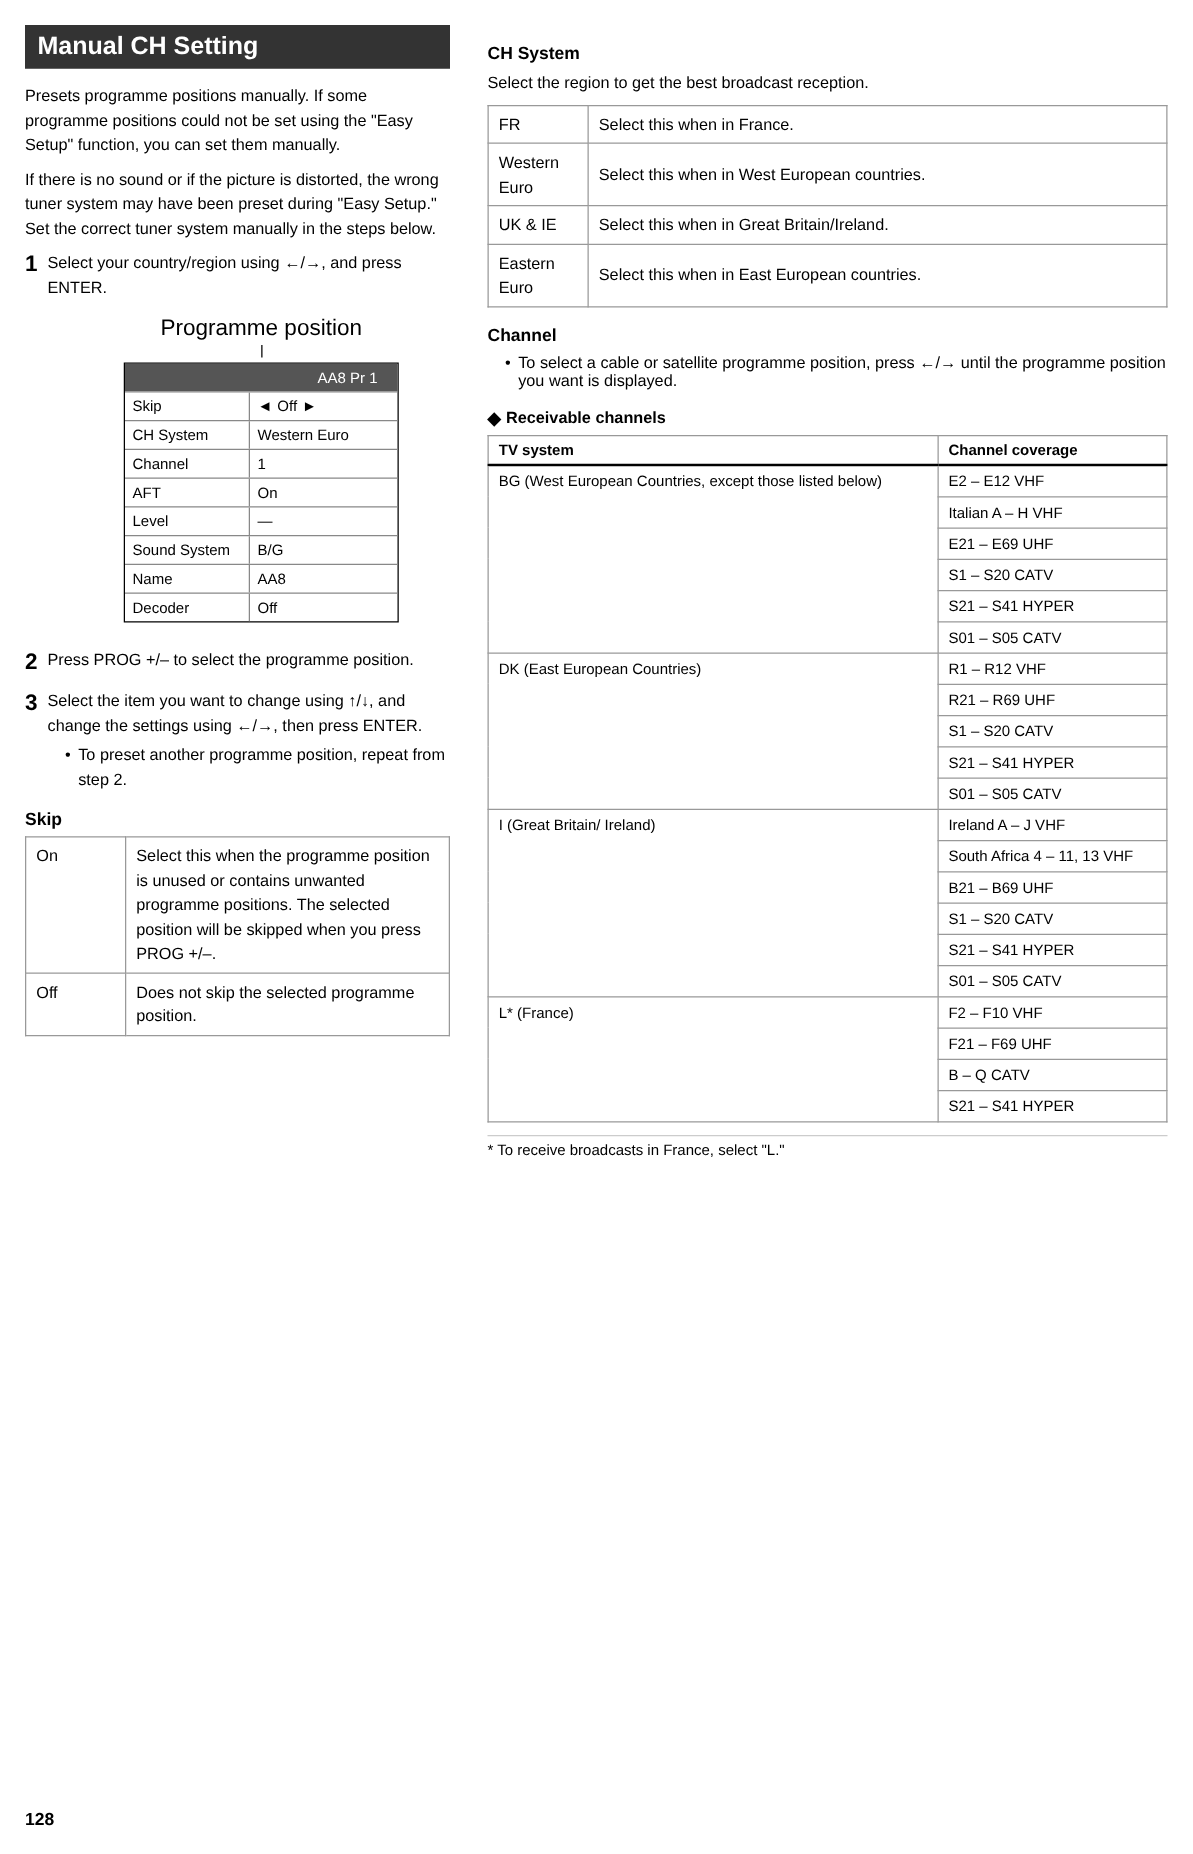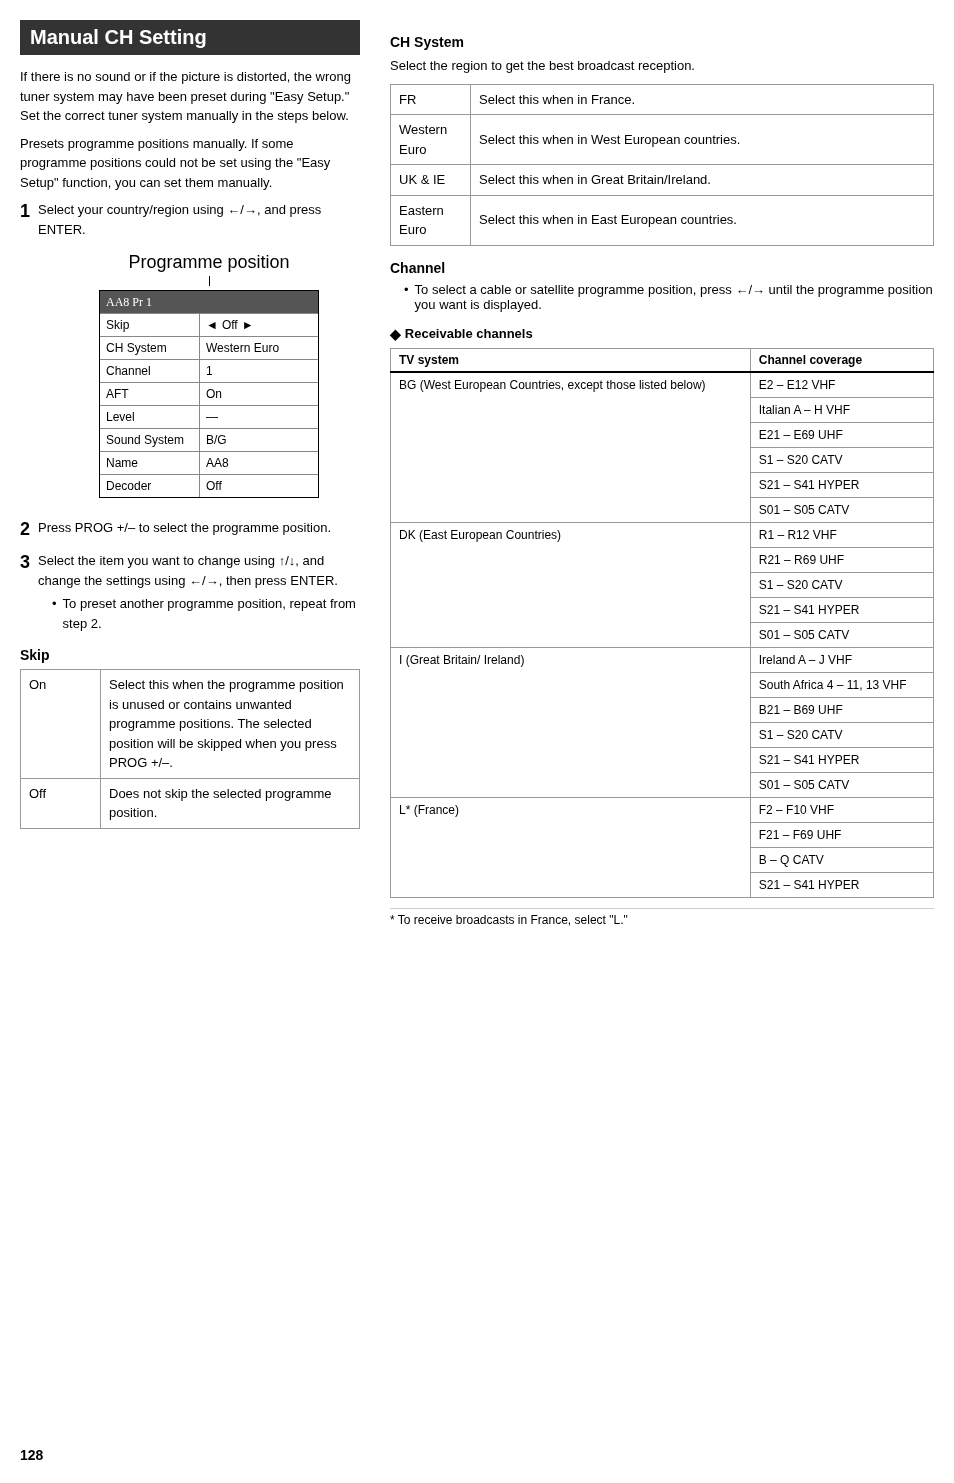--- a/index.html
+++ b/index.html
@@ -85,25 +85,24 @@
     }
     .prog-table {
       border: 1px solid #000;
       width: 220px;
       margin: 0 auto;
     }
     .prog-table-header {
       background: #555;
       color: #fff;
       display: flex;
-      justify-content: flex-start;
-      padding: 2px 6px;
+      justify-content: flex-end;
+      padding: 2px 16px;
       font-size: 12px;
       gap: 10px;
-      font-family: Liberation Serif, serif;
     }
     .prog-row {
       display: flex;
       border-top: 1px solid #888;
       font-size: 12px;
     }
     .prog-row:first-child { border-top: none; }
     .prog-col-left {
       width: 100px;
       padding: 2px 6px;
@@ -203,22 +202,22 @@
     }
   </style>
 </head>
 <body>
 
 <div class="page-container">
 
   <div class="left-column">
     <div class="section-title-box">Manual CH Setting</div>
 
+    <p>Presets programme positions manually. If some programme positions could not be set using the "Easy Setup" function, you can set them manually.</p>
     <p>If there is no sound or if the picture is distorted, the wrong tuner system may have been preset during "Easy Setup." Set the correct tuner system manually in the steps below.</p>
-    <p>Presets programme positions manually. If some programme positions could not be set using the "Easy Setup" function, you can set them manually.</p>
 
     <div class="step-item">
       <div class="step-number">1</div>
       <div class="step-content">
         Select your country/region using ←/→, and press ENTER.
 
         
         <div class="prog-diagram">
           <div class="prog-label">Programme position</div>
           <div class="prog-table">

